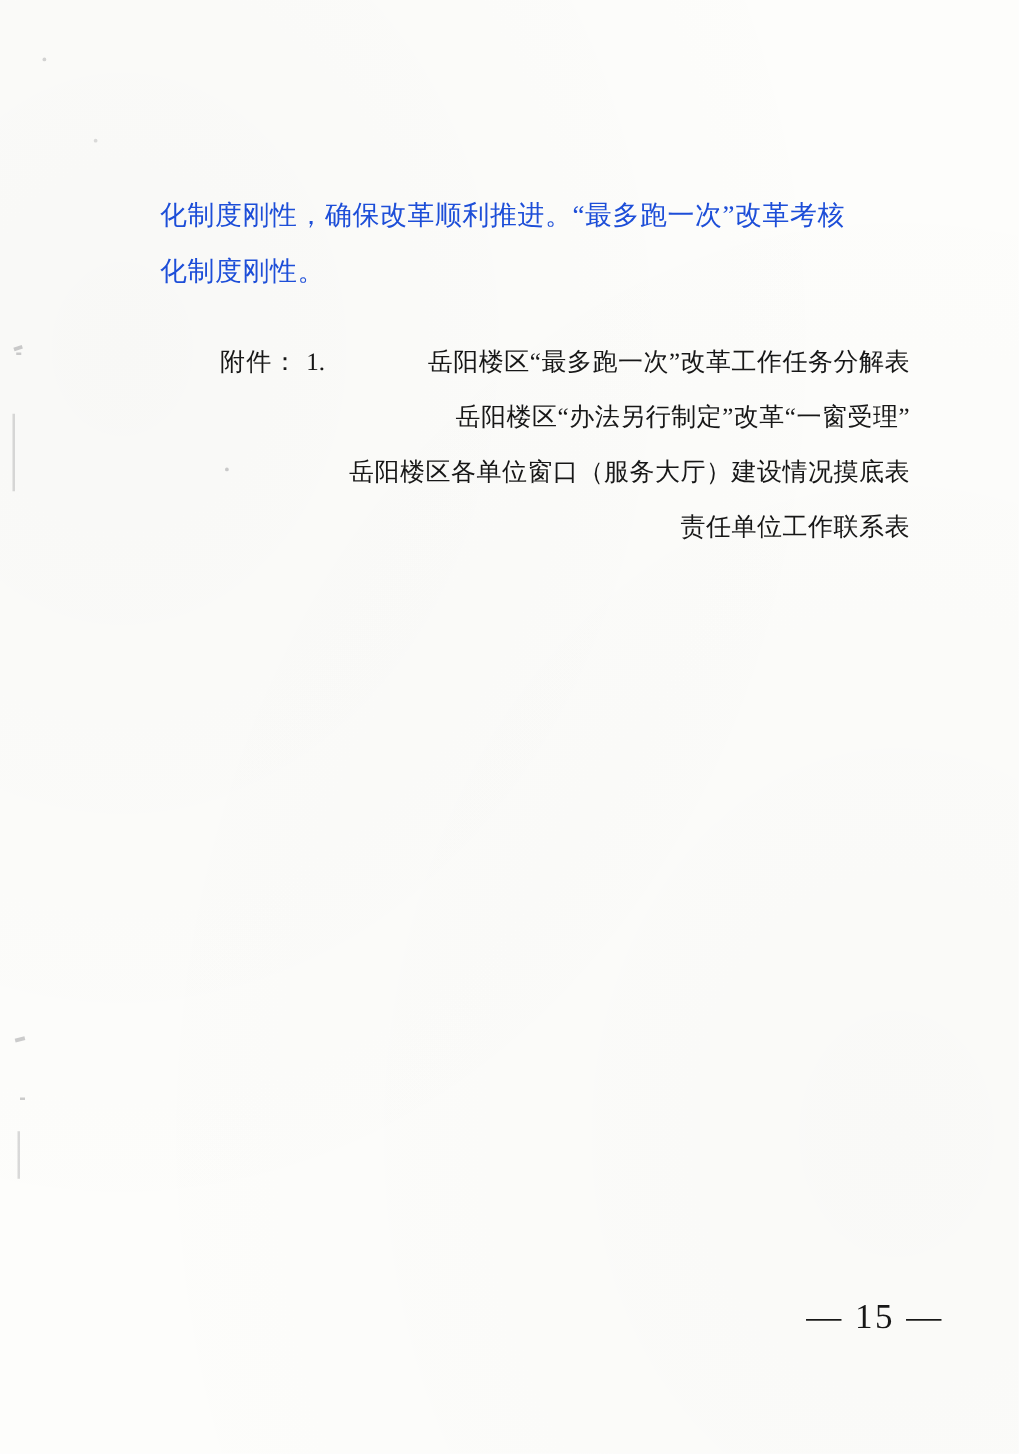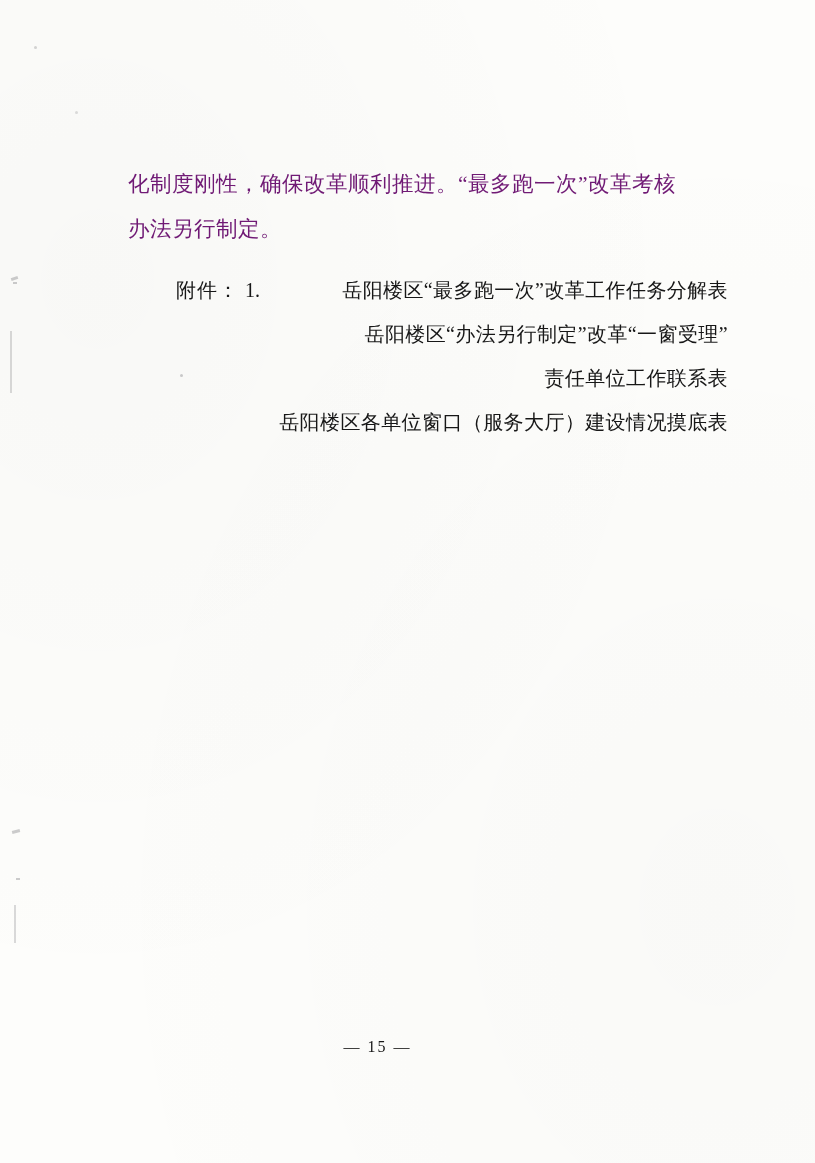--- a/index.html
+++ b/index.html
@@ -28,26 +28,26 @@
     inset: 0;
     background:
       radial-gradient(ellipse at 12% 24%, rgba(0,0,0,0.018), rgba(0,0,0,0) 60%),
       radial-gradient(ellipse at 88% 78%, rgba(0,0,0,0.015), rgba(0,0,0,0) 65%);
     pointer-events: none;
   }
 
   .body-text {
     position: absolute;
     left: 128px;
-    top: 162px;
+    top: 150px;
     width: 580px;
     font-size: 21.5px;
     line-height: 45px;
     letter-spacing: 0.5px;
-    color: #701a75;
+    color: #1d4ed8;
   }
 
   .para-line {
     white-space: nowrap;
   }
 
   .attachments {
     position: absolute;
     left: 128px;
     top: 268px;
@@ -88,22 +88,22 @@
   .att-row.cont .att-label,
   .att-row.cont .att-num {
     visibility: hidden;
   }
 
   .page-number {
     position: absolute;
     left: 0;
     right: 60px;
     top: 1038px;
-    text-align: center;
-    font-size: 16px;
+    text-align: right;
+    font-size: 28px;
     letter-spacing: 2px;
     color: #171717;
   }
 
   
   .artifact {
     position: absolute;
     background: rgba(90, 90, 95, 0.30);
     pointer-events: none;
   }
@@ -118,46 +118,46 @@
   .a9 { left: 75px;  top: 111px; width: 3px;  height: 3px; border-radius: 50%; background: rgba(90,90,95,0.20); }
 </style>
 </head>
 <body>
 
 <div class="page">
   <div class="paper-noise"></div>
 
   <div class="body-text">
     <div class="para-line">化制度刚性，确保改革顺利推进。“最多跑一次”改革考核</div>
-    <div class="para-line">办法另行制定。</div>
+    <div class="para-line">化制度刚性。</div>
   </div>
 
   <div class="attachments">
 
     <div class="att-row">
       <span class="att-label">附件：</span>
       <span class="att-num">1.</span>
       <span class="att-text">岳阳楼区“最多跑一次”改革工作任务分解表</span>
     </div>
 
     <div class="att-row cont">
       <span class="att-label">附件：</span>
       <span class="att-num">2.</span>
       <span class="att-text">岳阳楼区“办法另行制定”改革“一窗受理”</span>
     </div>
     <div class="att-row cont">
       <span class="att-label">附件：</span>
-      <span class="att-num">2.</span>
-      <span class="att-text">责任单位工作联系表</span>
+      <span class="att-num">3.</span>
+      <span class="att-text">岳阳楼区各单位窗口（服务大厅）建设情况摸底表</span>
     </div>
 
     <div class="att-row cont">
       <span class="att-label">附件：</span>
-      <span class="att-num">3.</span>
-      <span class="att-text">岳阳楼区各单位窗口（服务大厅）建设情况摸底表</span>
+      <span class="att-num">2.</span>
+      <span class="att-text">责任单位工作联系表</span>
     </div>
 
   </div>
 
   <div class="page-number">— 15 —</div>
 
   <div class="artifact a1"></div>
   <div class="artifact a2"></div>
   <div class="artifact a3"></div>
   <div class="artifact a4"></div>

